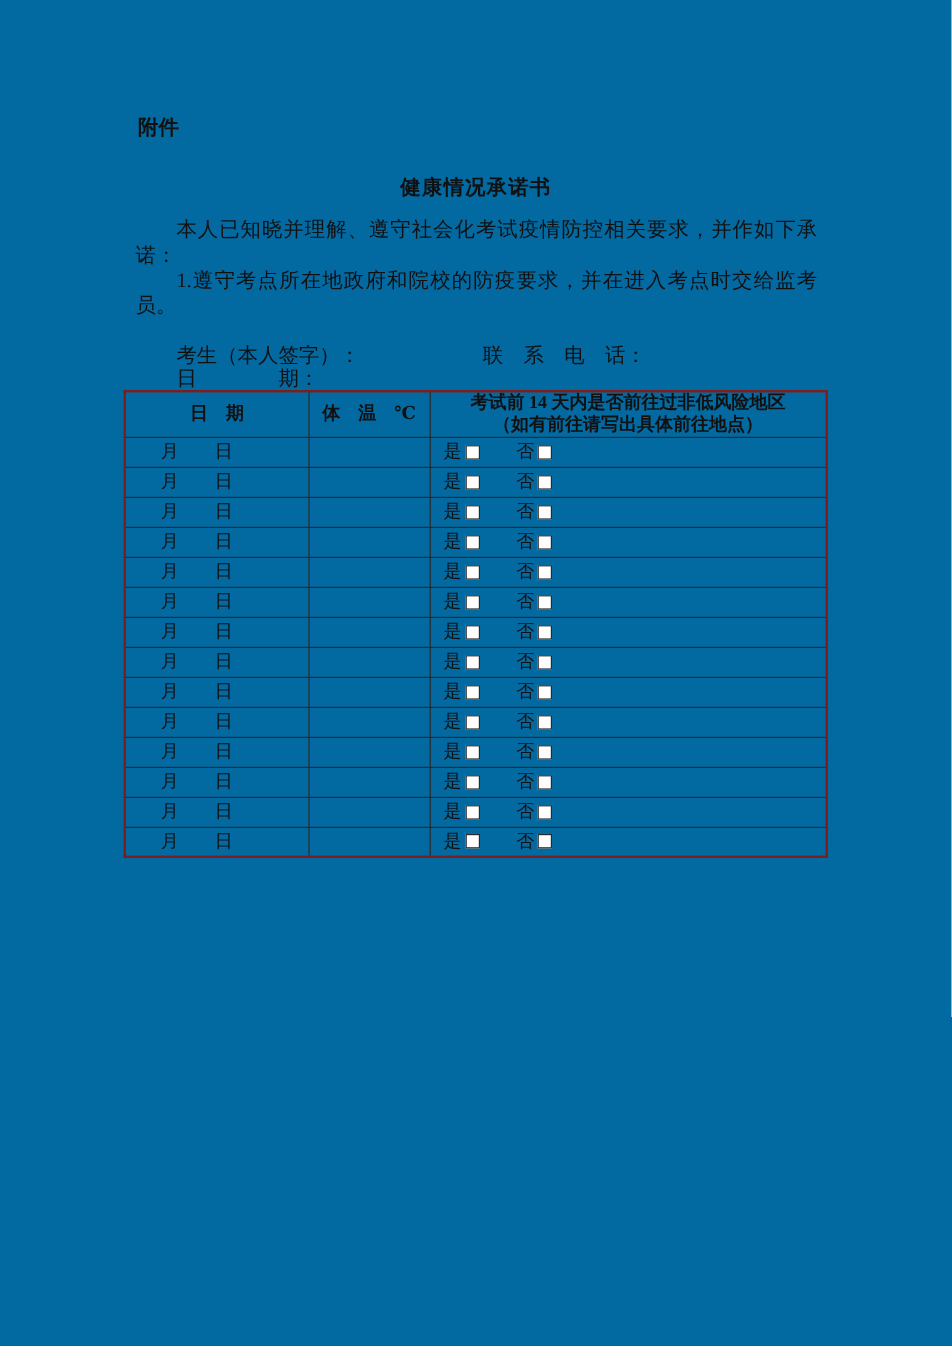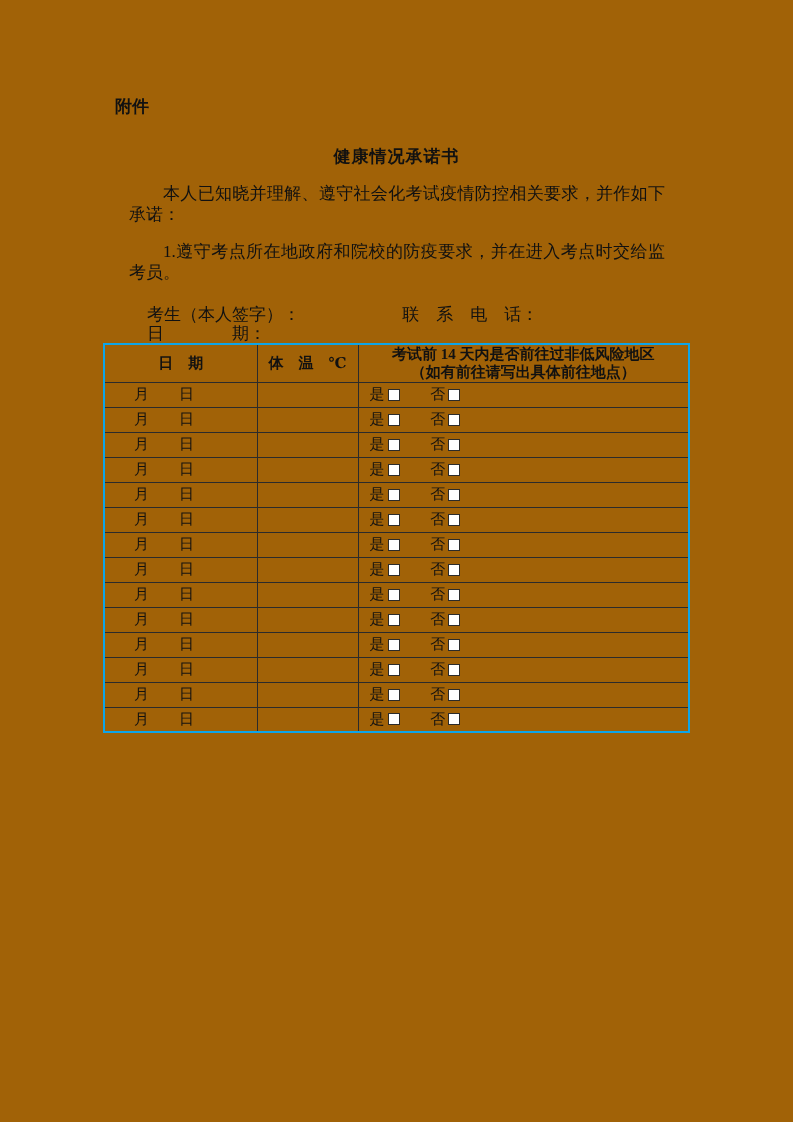--- a/index.html
+++ b/index.html
@@ -4,21 +4,21 @@
 <style>
   * { margin: 0; padding: 0; box-sizing: border-box; }
   html, body { background: #ffffff; }
   body { font-family: "Liberation Serif", "DejaVu Serif", serif; color: #111111; }
 
   .page {
     position: relative;
     width: 793px;
     height: 1122px;
     margin: 0 auto;
-    background: #a16207;
+    background: #0369a1;
     overflow: hidden;
     padding-top: 97px;
   }
 
   .attachment {
     margin-left: 115px;
     font-size: 17px;
     font-weight: bold;
     line-height: 19px;
   }
@@ -33,21 +33,21 @@
   }
 
   .body-text {
     margin: 14px 112px 0 113px;
     font-size: 17px;
     line-height: 21px;
     text-align: justify;
   }
   .body-text p {
     text-indent: 2em;
-    margin: 16px;
+    margin: 0;
   }
 
   .signature {
     margin: 22px 112px 0 113px;
     font-size: 17px;
     line-height: 19px;
   }
   .sig-line1 .sig-signer {
     display: inline-block;
     margin-left: 2em;
@@ -62,21 +62,21 @@
     text-align: center;
     font-size: 16px;
     font-weight: bold;
     line-height: 18px;
   }
 
   table.temp-table {
     width: 585px;
     margin: 0 auto;
     border-collapse: collapse;
-    border: 2px solid #0ea5e9;
+    border: 2px solid #7f1d1d;
     table-layout: fixed;
   }
   .temp-table th, .temp-table td {
     border: 1px solid #2b2b2b;
     font-size: 15px;
     vertical-align: middle;
   }
   .temp-table thead th {
     height: 38px;
     font-weight: bold;

